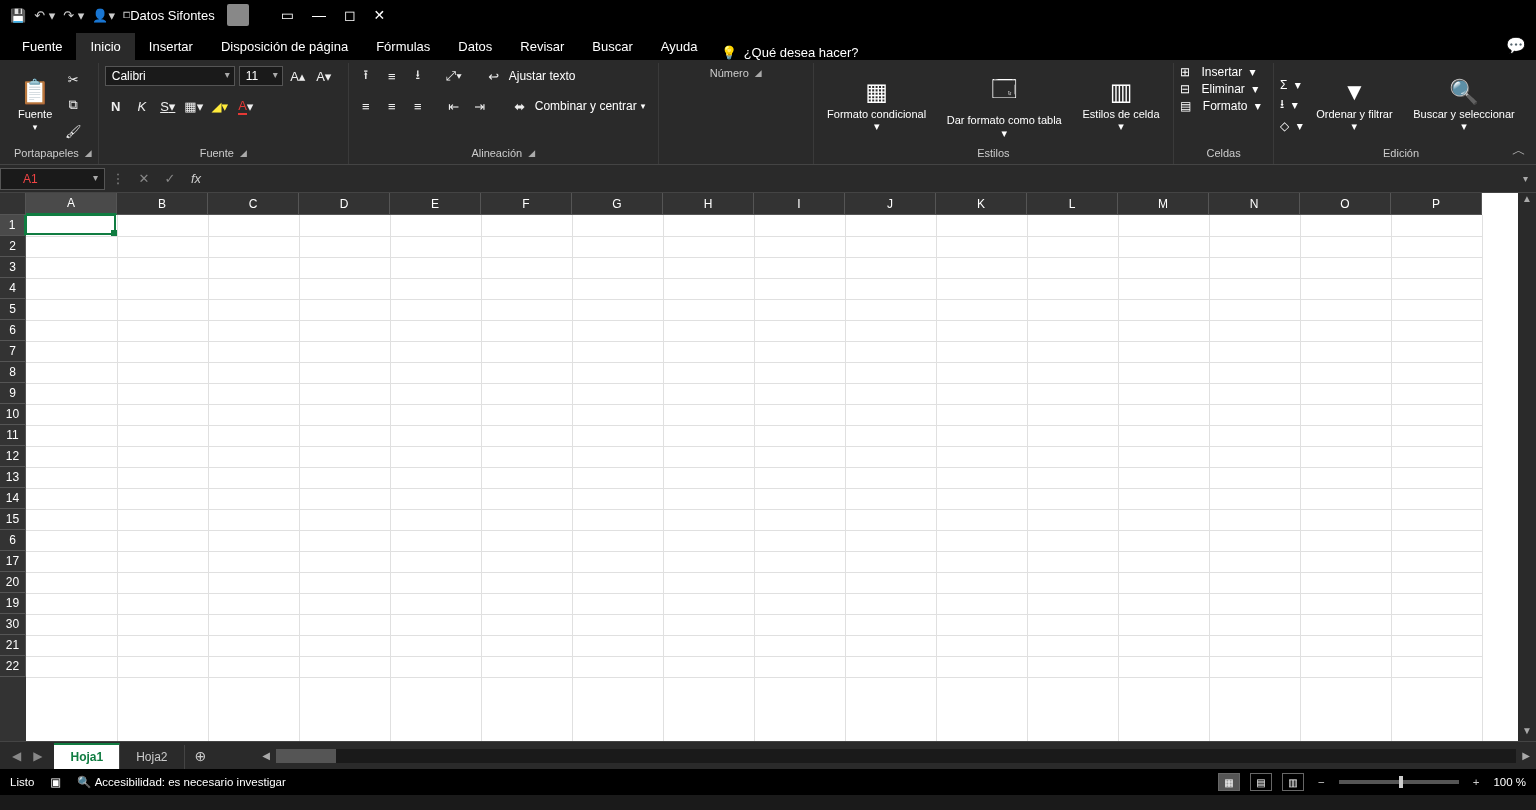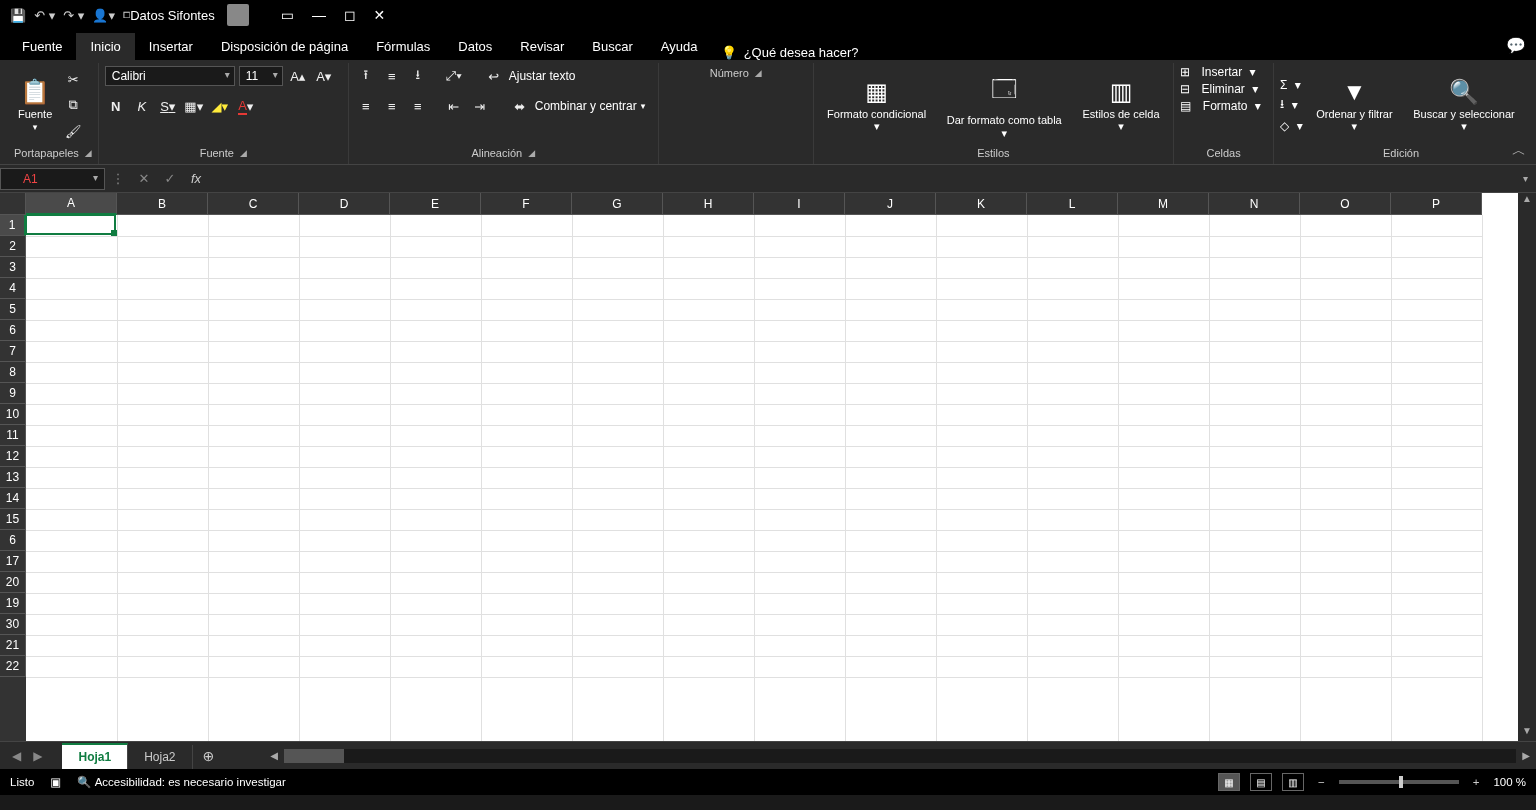--- a/index.html
+++ b/index.html
@@ -69,21 +69,21 @@
 .vscroll { width:18px; background:#2a2a2a; display:flex; flex-direction:column; }
 .vscroll .arrow { height:16px; text-align:center; color:#aaa; font-size:10px; cursor:pointer; }
 .vscroll .track { flex:1; background:#2a2a2a; position:relative; }
 
 
 .sheet-bar { height: 28px; background:#2a2a2a; display:flex; align-items:center; border-top:1px solid #444; }
 .sheet-nav { display:flex; gap:4px; padding:0 8px; }
 .sheet-nav span { color:#888; font-size:12px; cursor:pointer; padding:0 4px; }
 .sheet-tabs { display:flex; align-items:flex-end; height:100%; }
 .sheet-tab { padding:5px 16px; font-size:12px; cursor:pointer; border-right:1px solid #444; color:#ccc; }
-.sheet-tab.active { background:#fff; color:#107c41; font-weight:bold; border-top:2px solid #107c41;margin-left:8px; }
+.sheet-tab.active { background:#fff; color:#107c41; font-weight:bold; border-top:2px solid #107c41; }
 .sheet-add { padding:5px 10px; color:#ccc; font-size:14px; cursor:pointer; }
 .hscroll { flex:1; display:flex; align-items:center; margin-left:40px; }
 .hscroll .arrow { color:#aaa; font-size:10px; padding:0 6px; cursor:pointer; }
 .hscroll .track { flex:1; height:14px; background:#1a1a1a; position:relative; }
 .hscroll .thumb { position:absolute; left:0; width:60px; height:100%; background:#555; }
 
 
 .status-bar { height: 26px; background:#000; display:flex; align-items:center; padding:0 10px; font-size:11.5px; color:#fff; gap:16px; }
 .status-bar .right { margin-left:auto; display:flex; align-items:center; gap:10px; }
 .view-btn { width:22px; height:18px; border:1px solid #666; cursor:pointer; display:flex; align-items:center; justify-content:center; font-size:10px; }

